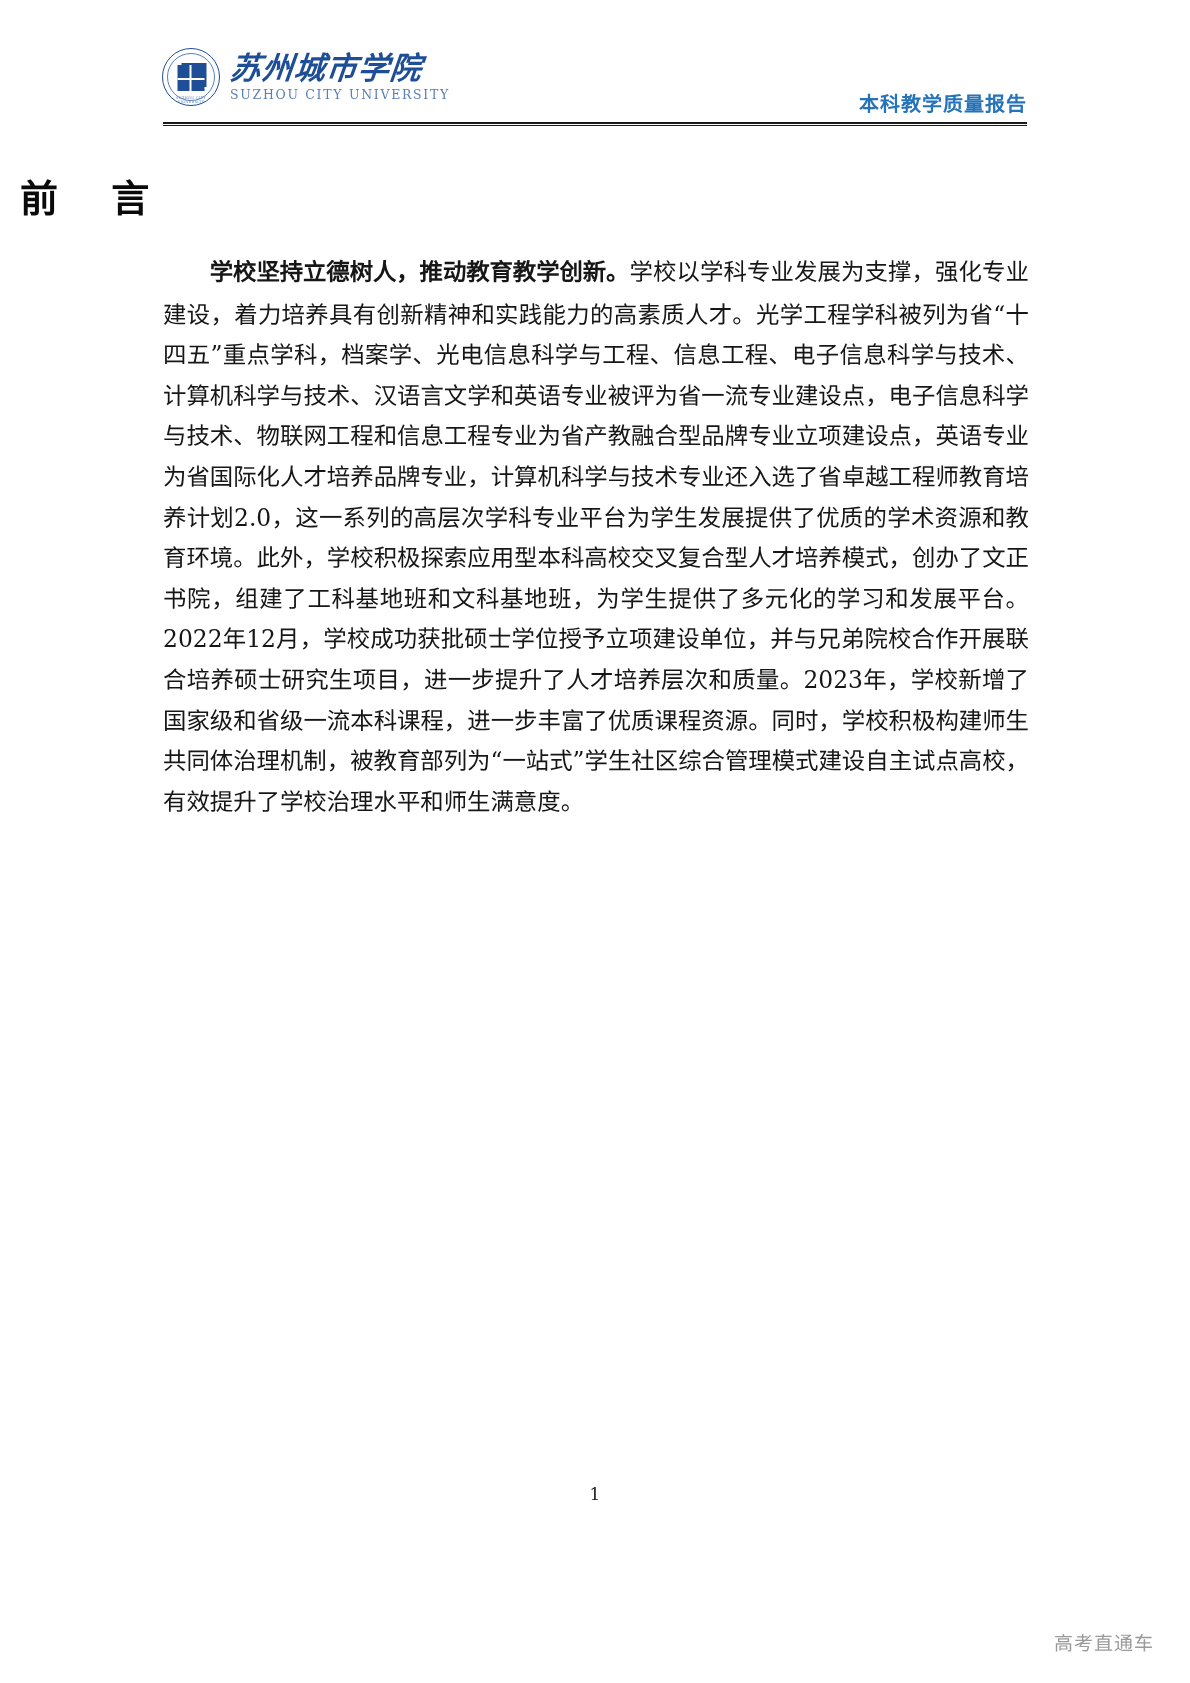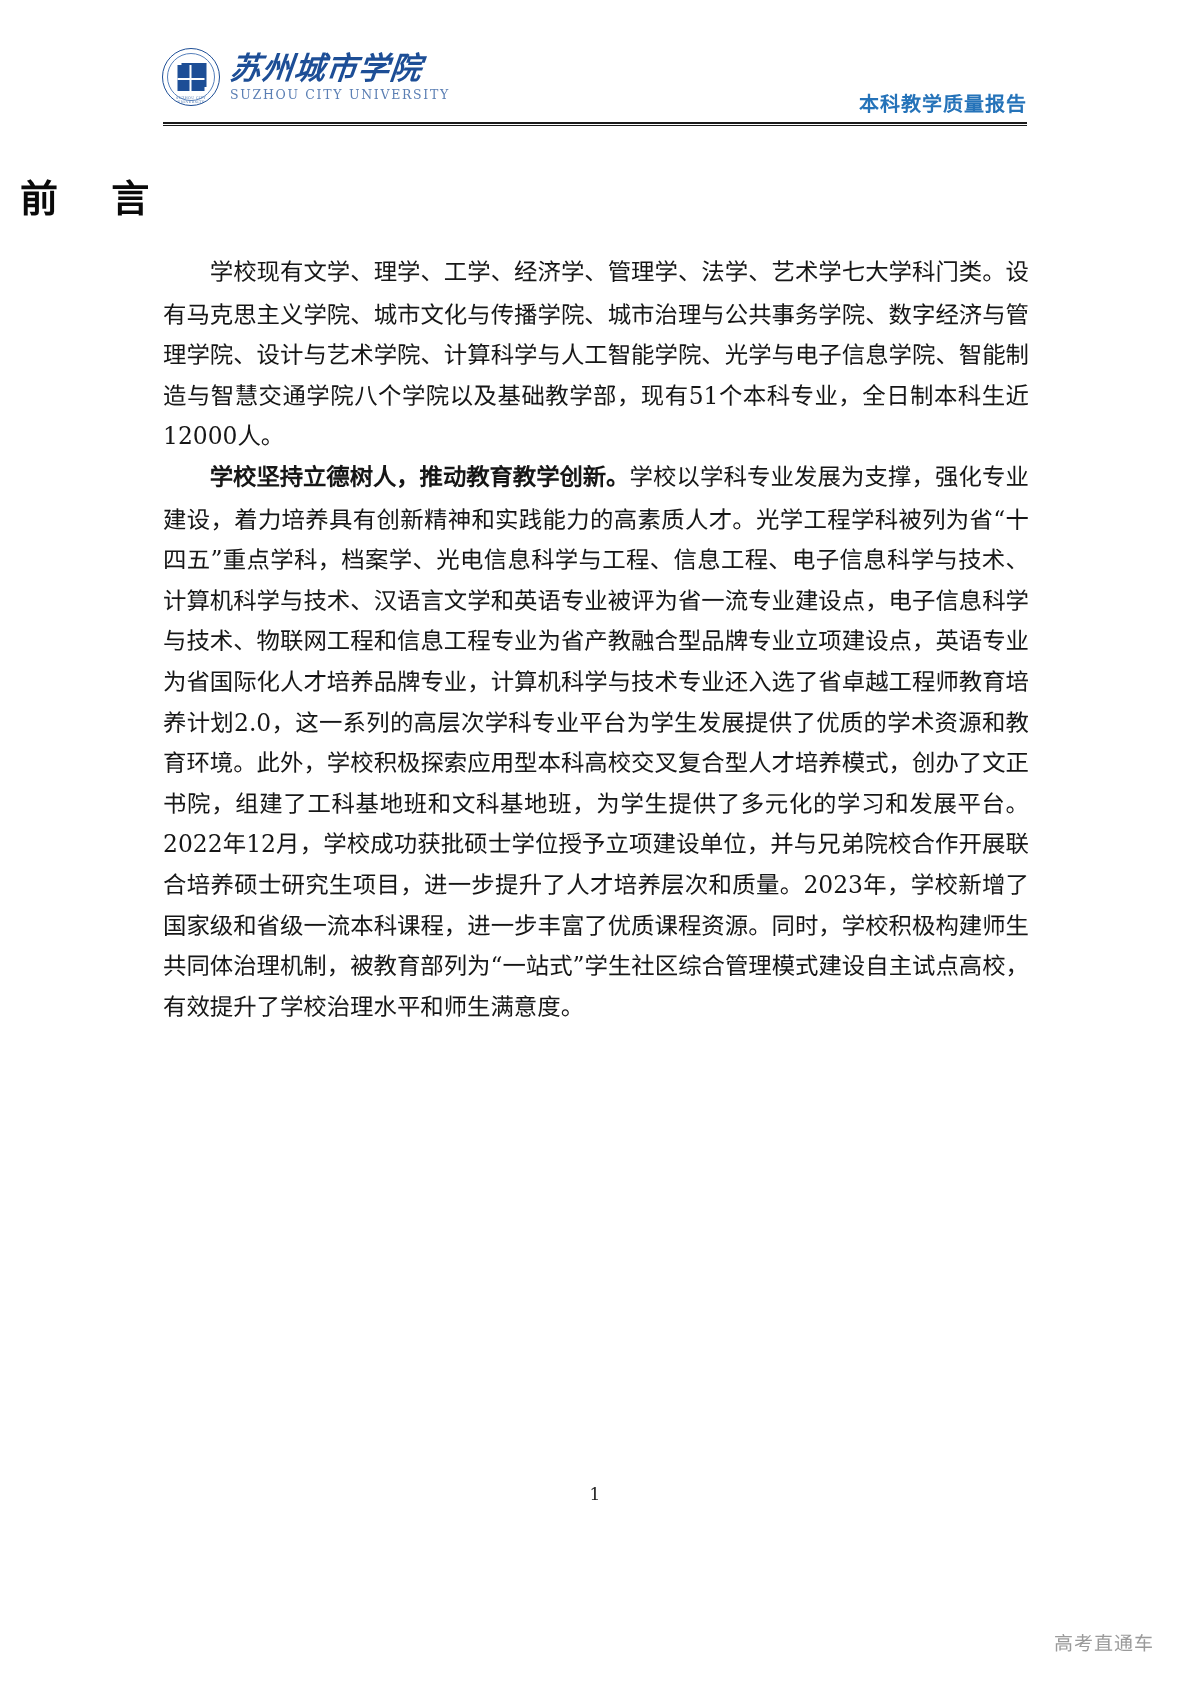--- a/index.html
+++ b/index.html
@@ -229,23 +229,20 @@
       <div class="l1"></div>
       <div class="l2"></div>
     </div>
   </div>
 
   <div class="doc-title">前 言</div>
 
   <div class="content">
 
 
-    <p class="para">
-      <span class="lead"></span><span>学校现有文学、理学、工学、经济学、管理学、法学、艺术学七大学科门类。设有马克思主义学院、城市文化与传播学院、城市治理与公共事务学院、数字经济与管理学院、设计与艺术学院、计算科学与人工智能学院、光学与电子信息学院、智能制造与智慧交通学院八个学院以及基础教学部，现有51个本科专业，全日制本科生近12000人。</span>
-    </p>
 
     <p class="para">
       <span class="lead">学校坚持立德树人，推动教育教学创新。</span><span>学校以学科专业发展为支撑，强化专业建设，着力培养具有创新精神和实践能力的高素质人才。光学工程学科被列为省“十四五”重点学科，档案学、光电信息科学与工程、信息工程、电子信息科学与技术、计算机科学与技术、汉语言文学和英语专业被评为省一流专业建设点，电子信息科学与技术、物联网工程和信息工程专业为省产教融合型品牌专业立项建设点，英语专业为省国际化人才培养品牌专业，计算机科学与技术专业还入选了省卓越工程师教育培养计划2.0，这一系列的高层次学科专业平台为学生发展提供了优质的学术资源和教育环境。此外，学校积极探索应用型本科高校交叉复合型人才培养模式，创办了文正书院，组建了工科基地班和文科基地班，为学生提供了多元化的学习和发展平台。2022年12月，学校成功获批硕士学位授予立项建设单位，并与兄弟院校合作开展联合培养硕士研究生项目，进一步提升了人才培养层次和质量。2023年，学校新增了国家级和省级一流本科课程，进一步丰富了优质课程资源。同时，学校积极构建师生共同体治理机制，被教育部列为“一站式”学生社区综合管理模式建设自主试点高校，有效提升了学校治理水平和师生满意度。</span>
     </p>
 
 
   </div>
 
   <div class="page-number">1</div>
   <div class="watermark">高考直通车</div>

